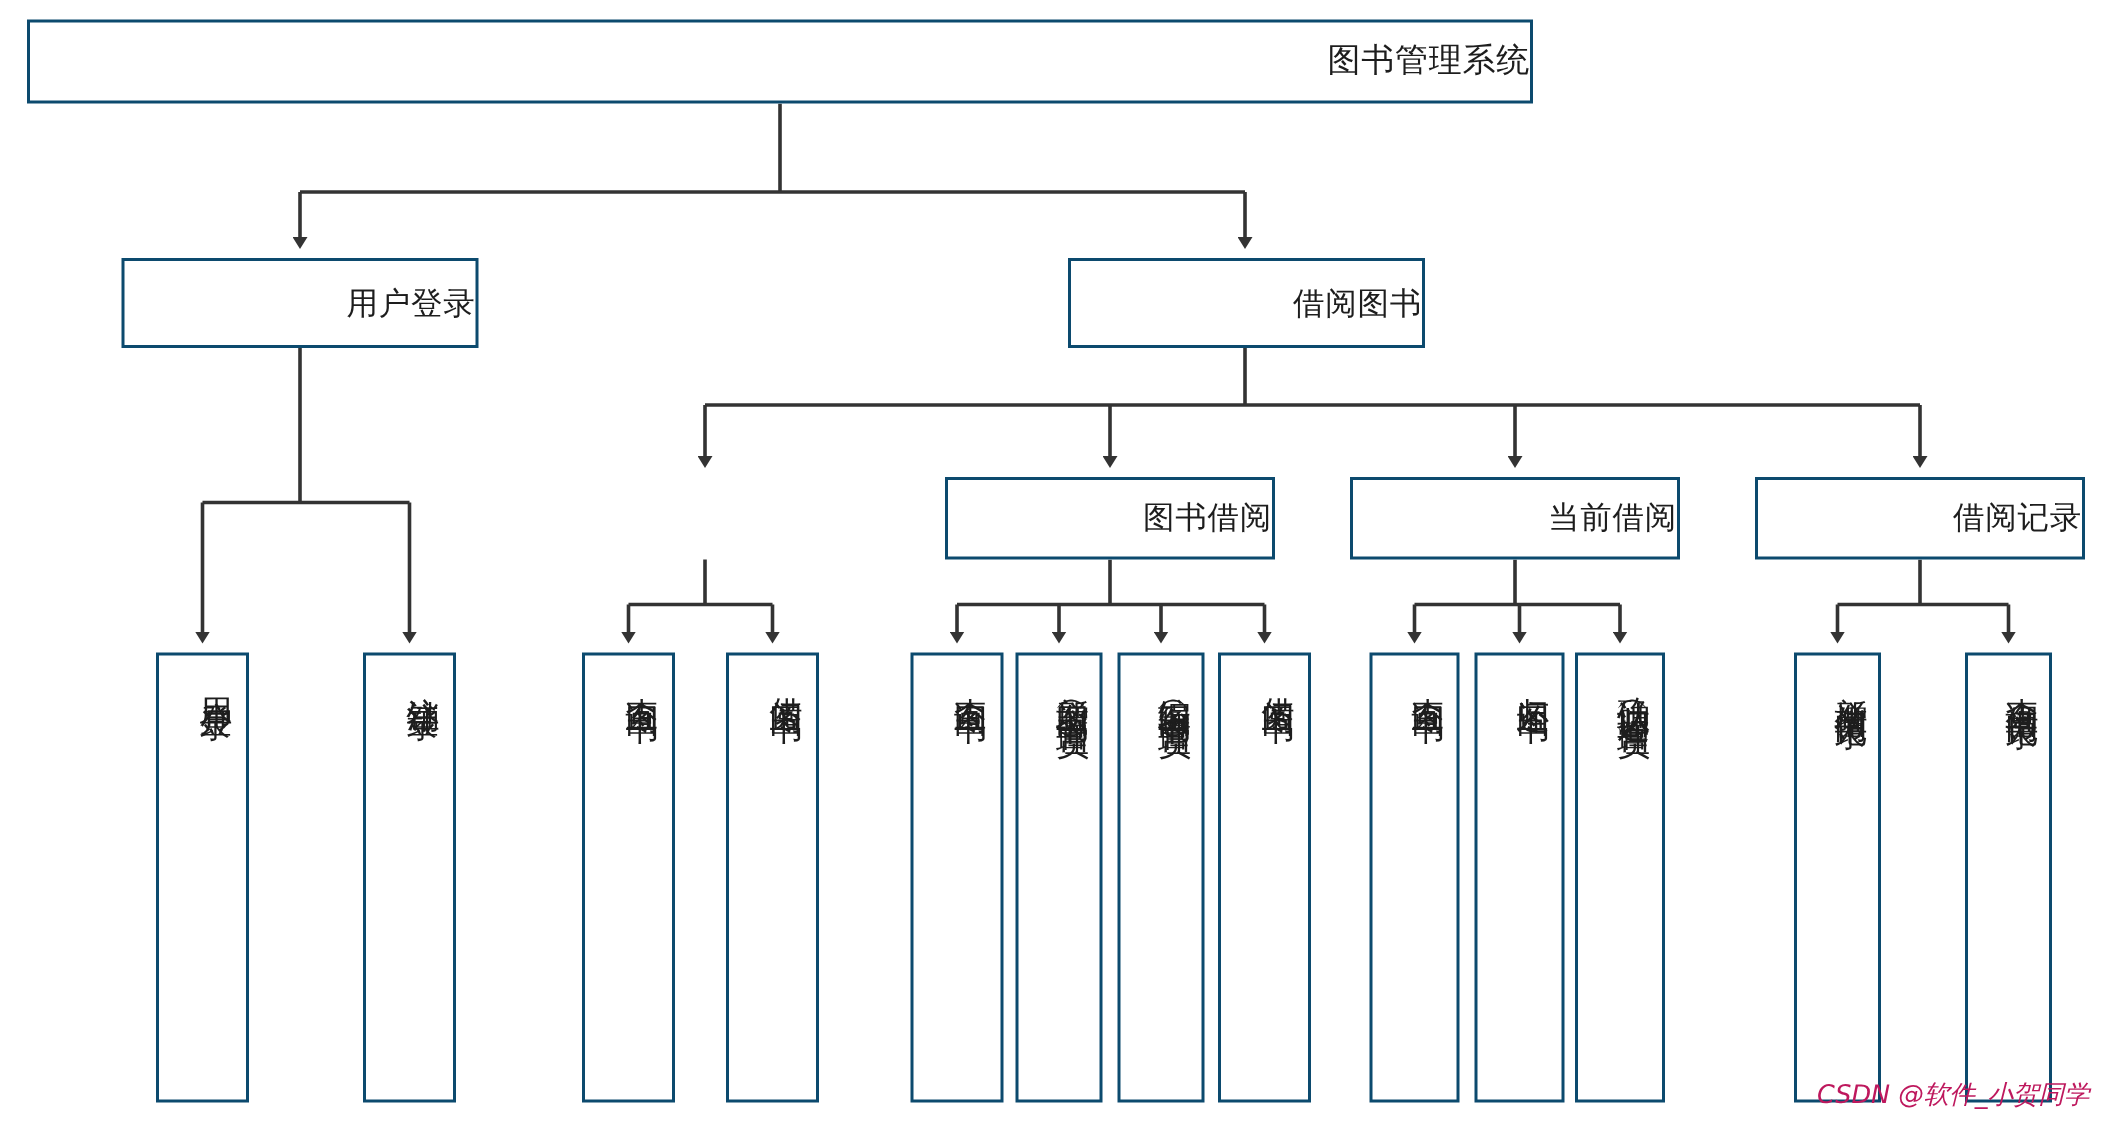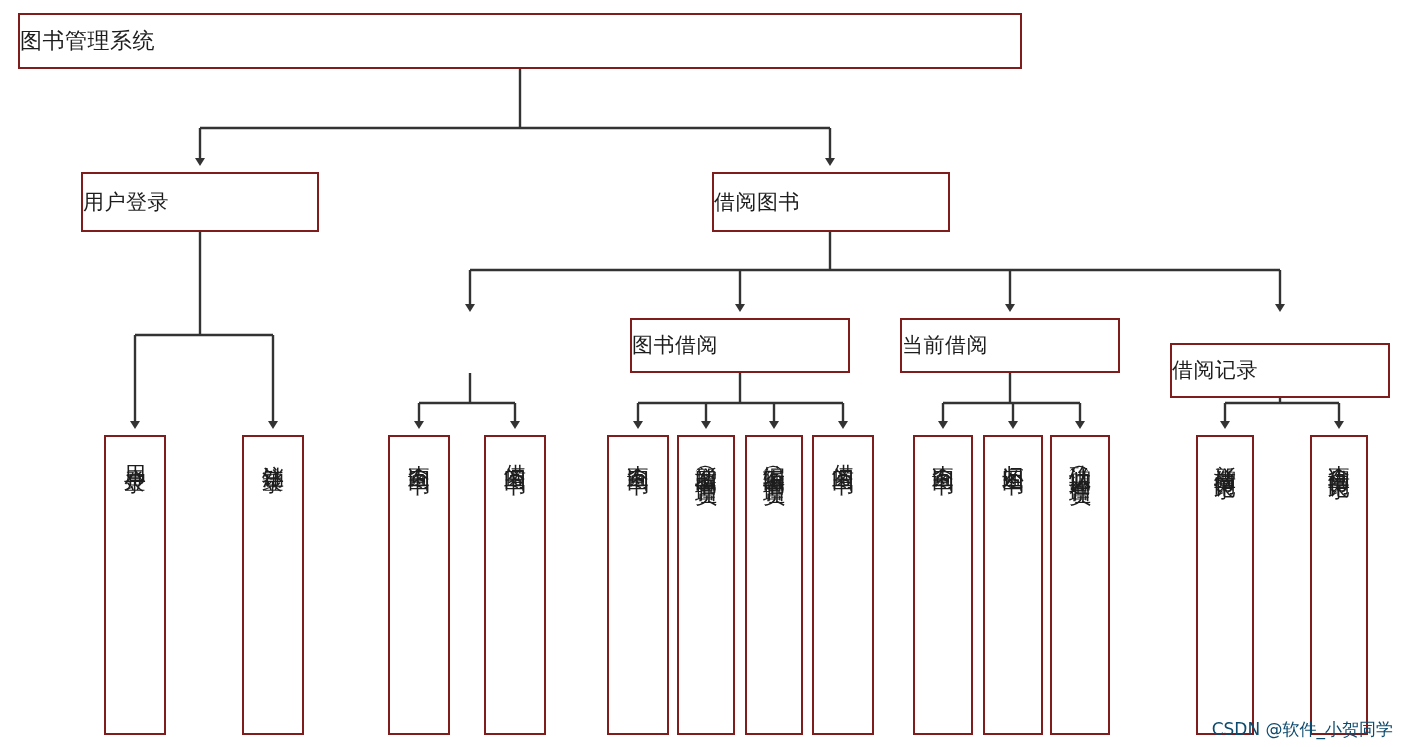--- a/index.html
+++ b/index.html
@@ -19,25 +19,26 @@
     position:absolute;
     left:0; top:0;
     width:1405px;
     height:747px;
     pointer-events:none;
   }
   .node{
     position:absolute;
     box-sizing:border-box;
     background:#ffffff;
-    border:2px solid #7f1d1d;
+    border:2px solid #0c4a6e;
     display:flex;
     align-items:center;
-    justify-content:flex-start;
+    justify-content:flex-end;
     text-align:center;
+    padding-left:16px;
   }
   .node .label{
     font-size:21px;
     line-height:1.15;
     color:#1d1d1d;
     letter-spacing:0.5px;
     white-space:nowrap;
   }
   .node.vertical{
     align-items:flex-start;
@@ -51,23 +52,24 @@
     letter-spacing:3px;
     white-space:pre;
     margin:0 auto;
   }
   .node.root .label{ font-size:22px; }
   #watermark{
     position:absolute;
     right:12px;
     bottom:6px;
     font-size:17px;
-    color:#0c4a6e;
+    color:#be185d;
     white-space:nowrap;
     user-select:none;
+    font-style:italic;
   }
 </style>
 </head>
 <body>
 
 <div id="diagram-root">
 
   <svg class="connectors" viewBox="0 0 1405 747" xmlns="http://www.w3.org/2000/svg">
     <defs>
       <marker id="arrow" markerWidth="10" markerHeight="10" refX="4" refY="5" orient="auto" markerUnits="userSpaceOnUse">
@@ -128,21 +130,21 @@
   <div class="node" style="left:712px;top:172px;width:238px;height:60px;">
     <span class="label">借阅图书</span>
   </div>
 
   <div class="node" style="left:900px;top:318px;width:220px;height:55px;">
     <span class="label">当前借阅</span>
   </div>
   <div class="node" style="left:630px;top:318px;width:220px;height:55px;">
     <span class="label">图书借阅</span>
   </div>
-  <div class="node" style="left:1170px;top:318px;width:220px;height:55px;margin-top:25px;">
+  <div class="node" style="left:1170px;top:318px;width:220px;height:55px;">
     <span class="label">借阅记录</span>
   </div>
 
   <div class="node vertical" style="left:104px;top:435px;width:62px;height:300px;">
     <span class="label">用户登录</span>
   </div>
   <div class="node vertical" style="left:242px;top:435px;width:62px;height:300px;">
     <span class="label">注销登录</span>
   </div>
   <div class="node vertical" style="left:388px;top:435px;width:62px;height:300px;">

